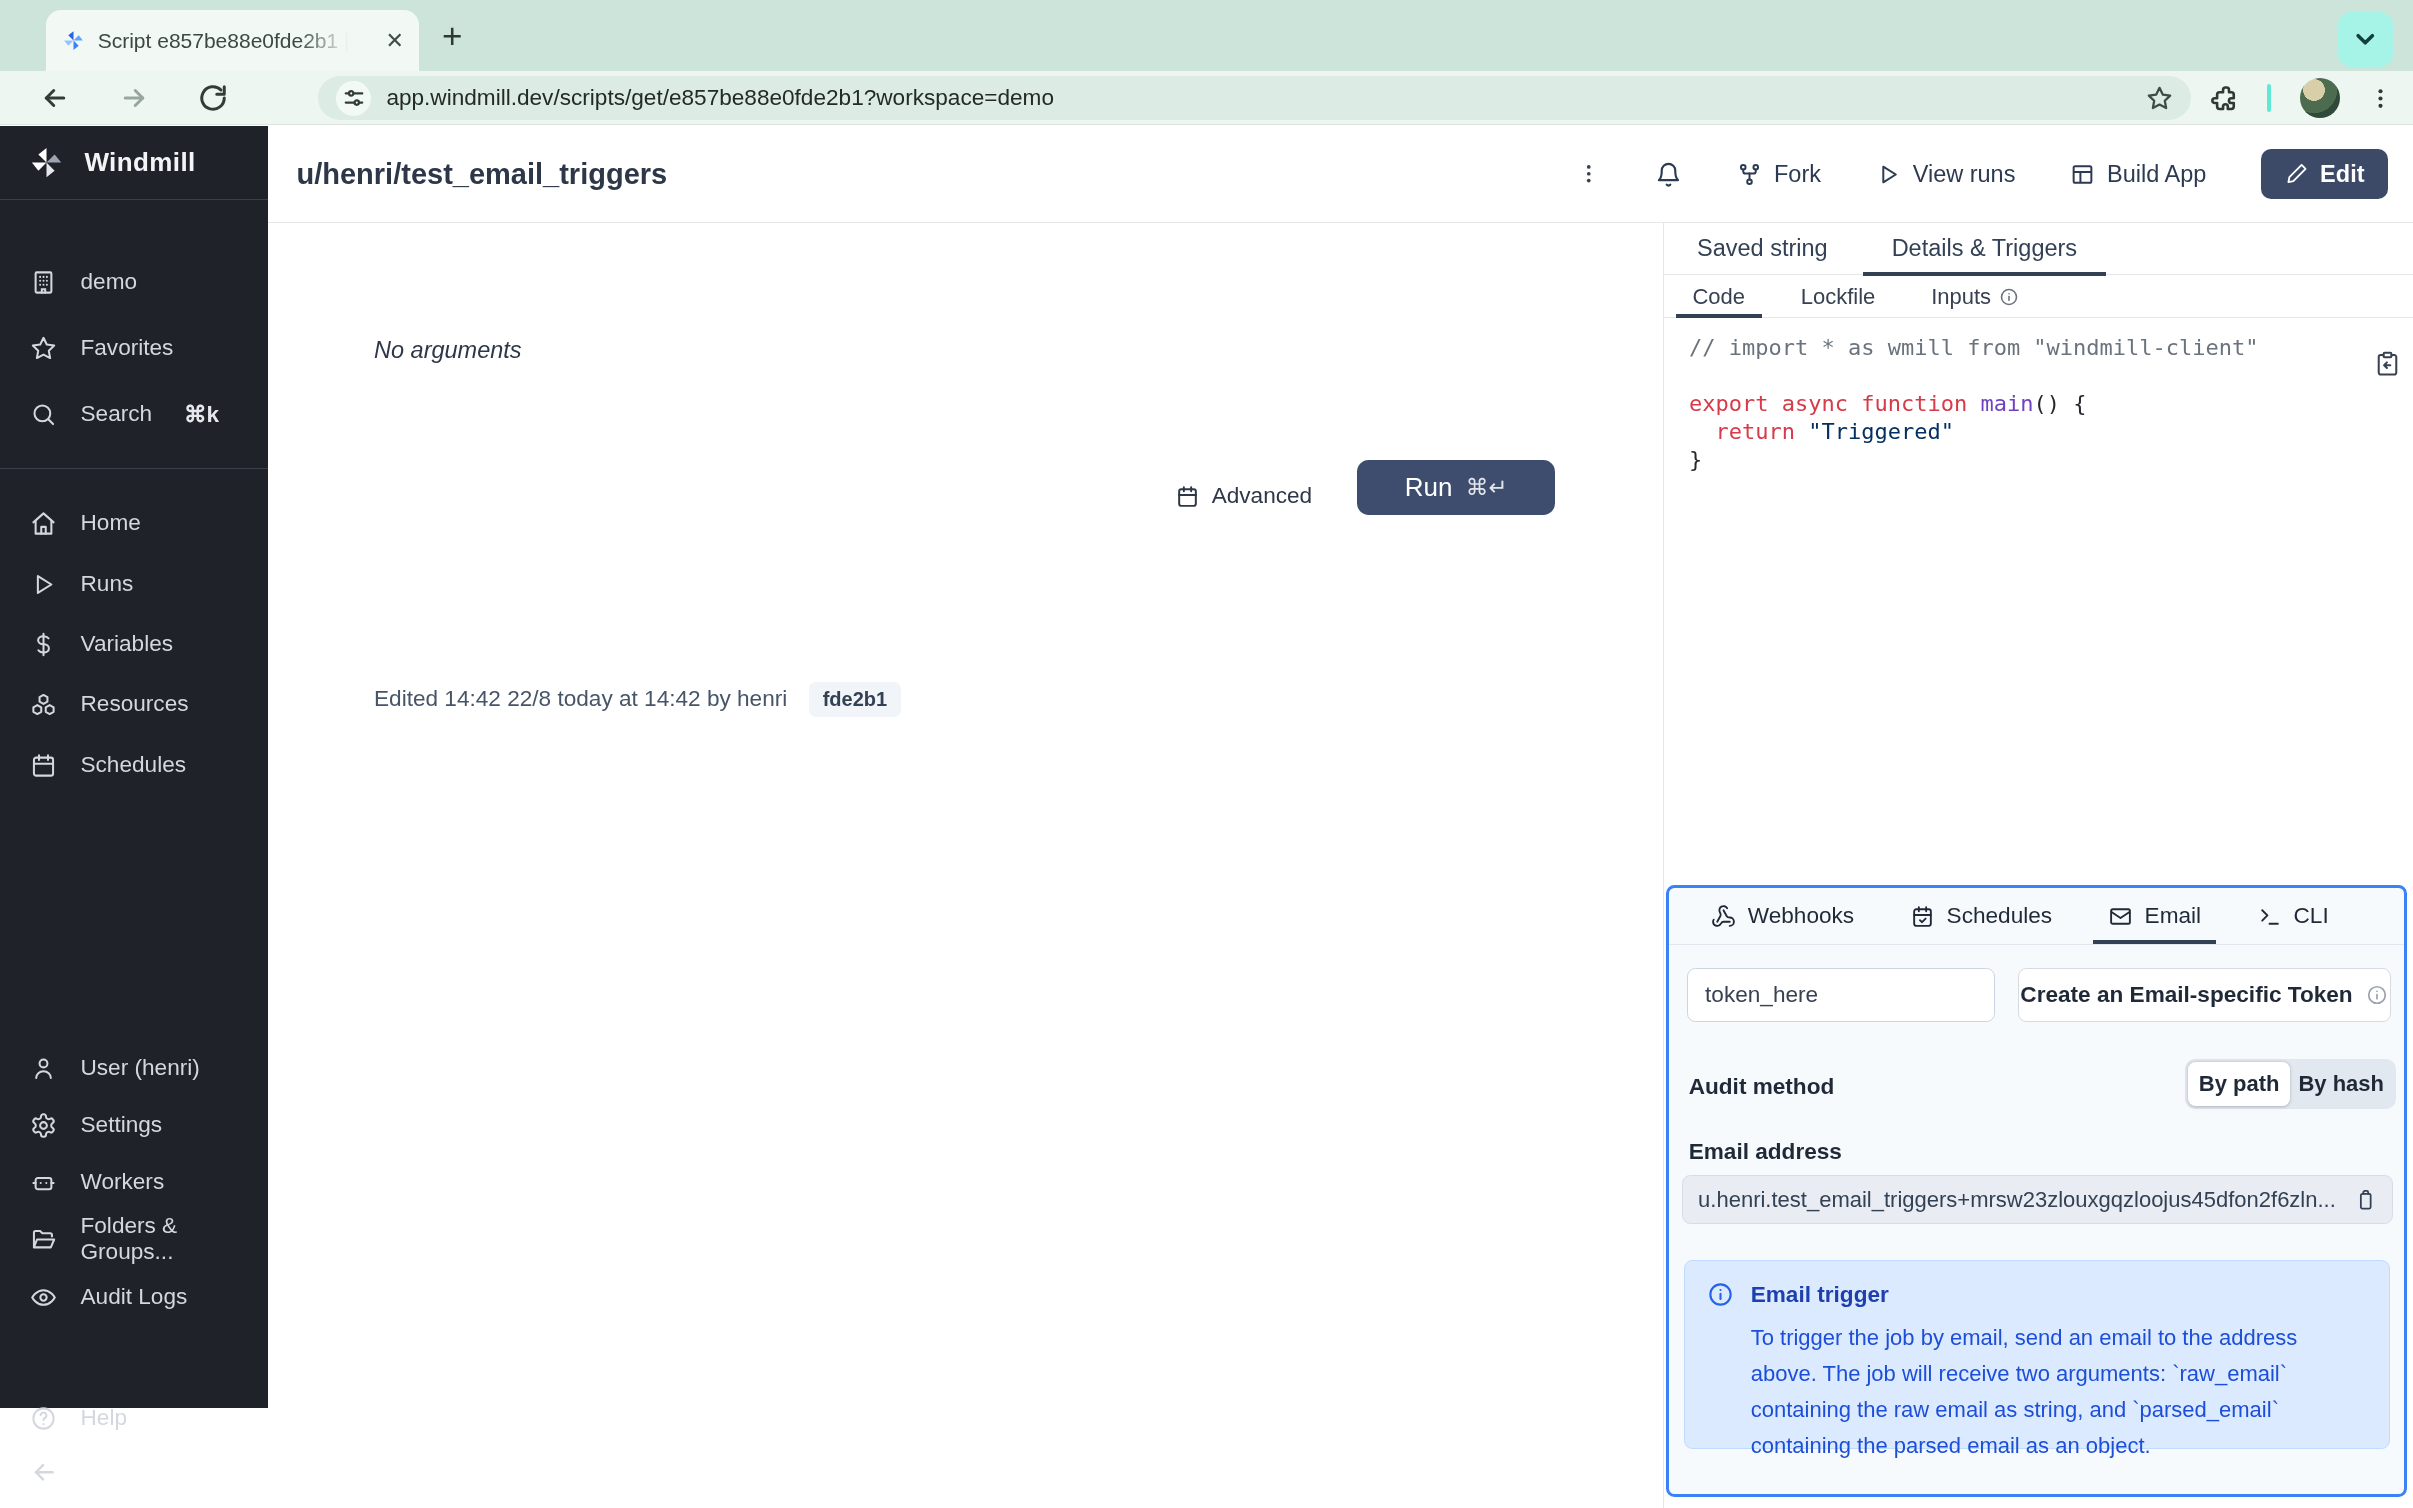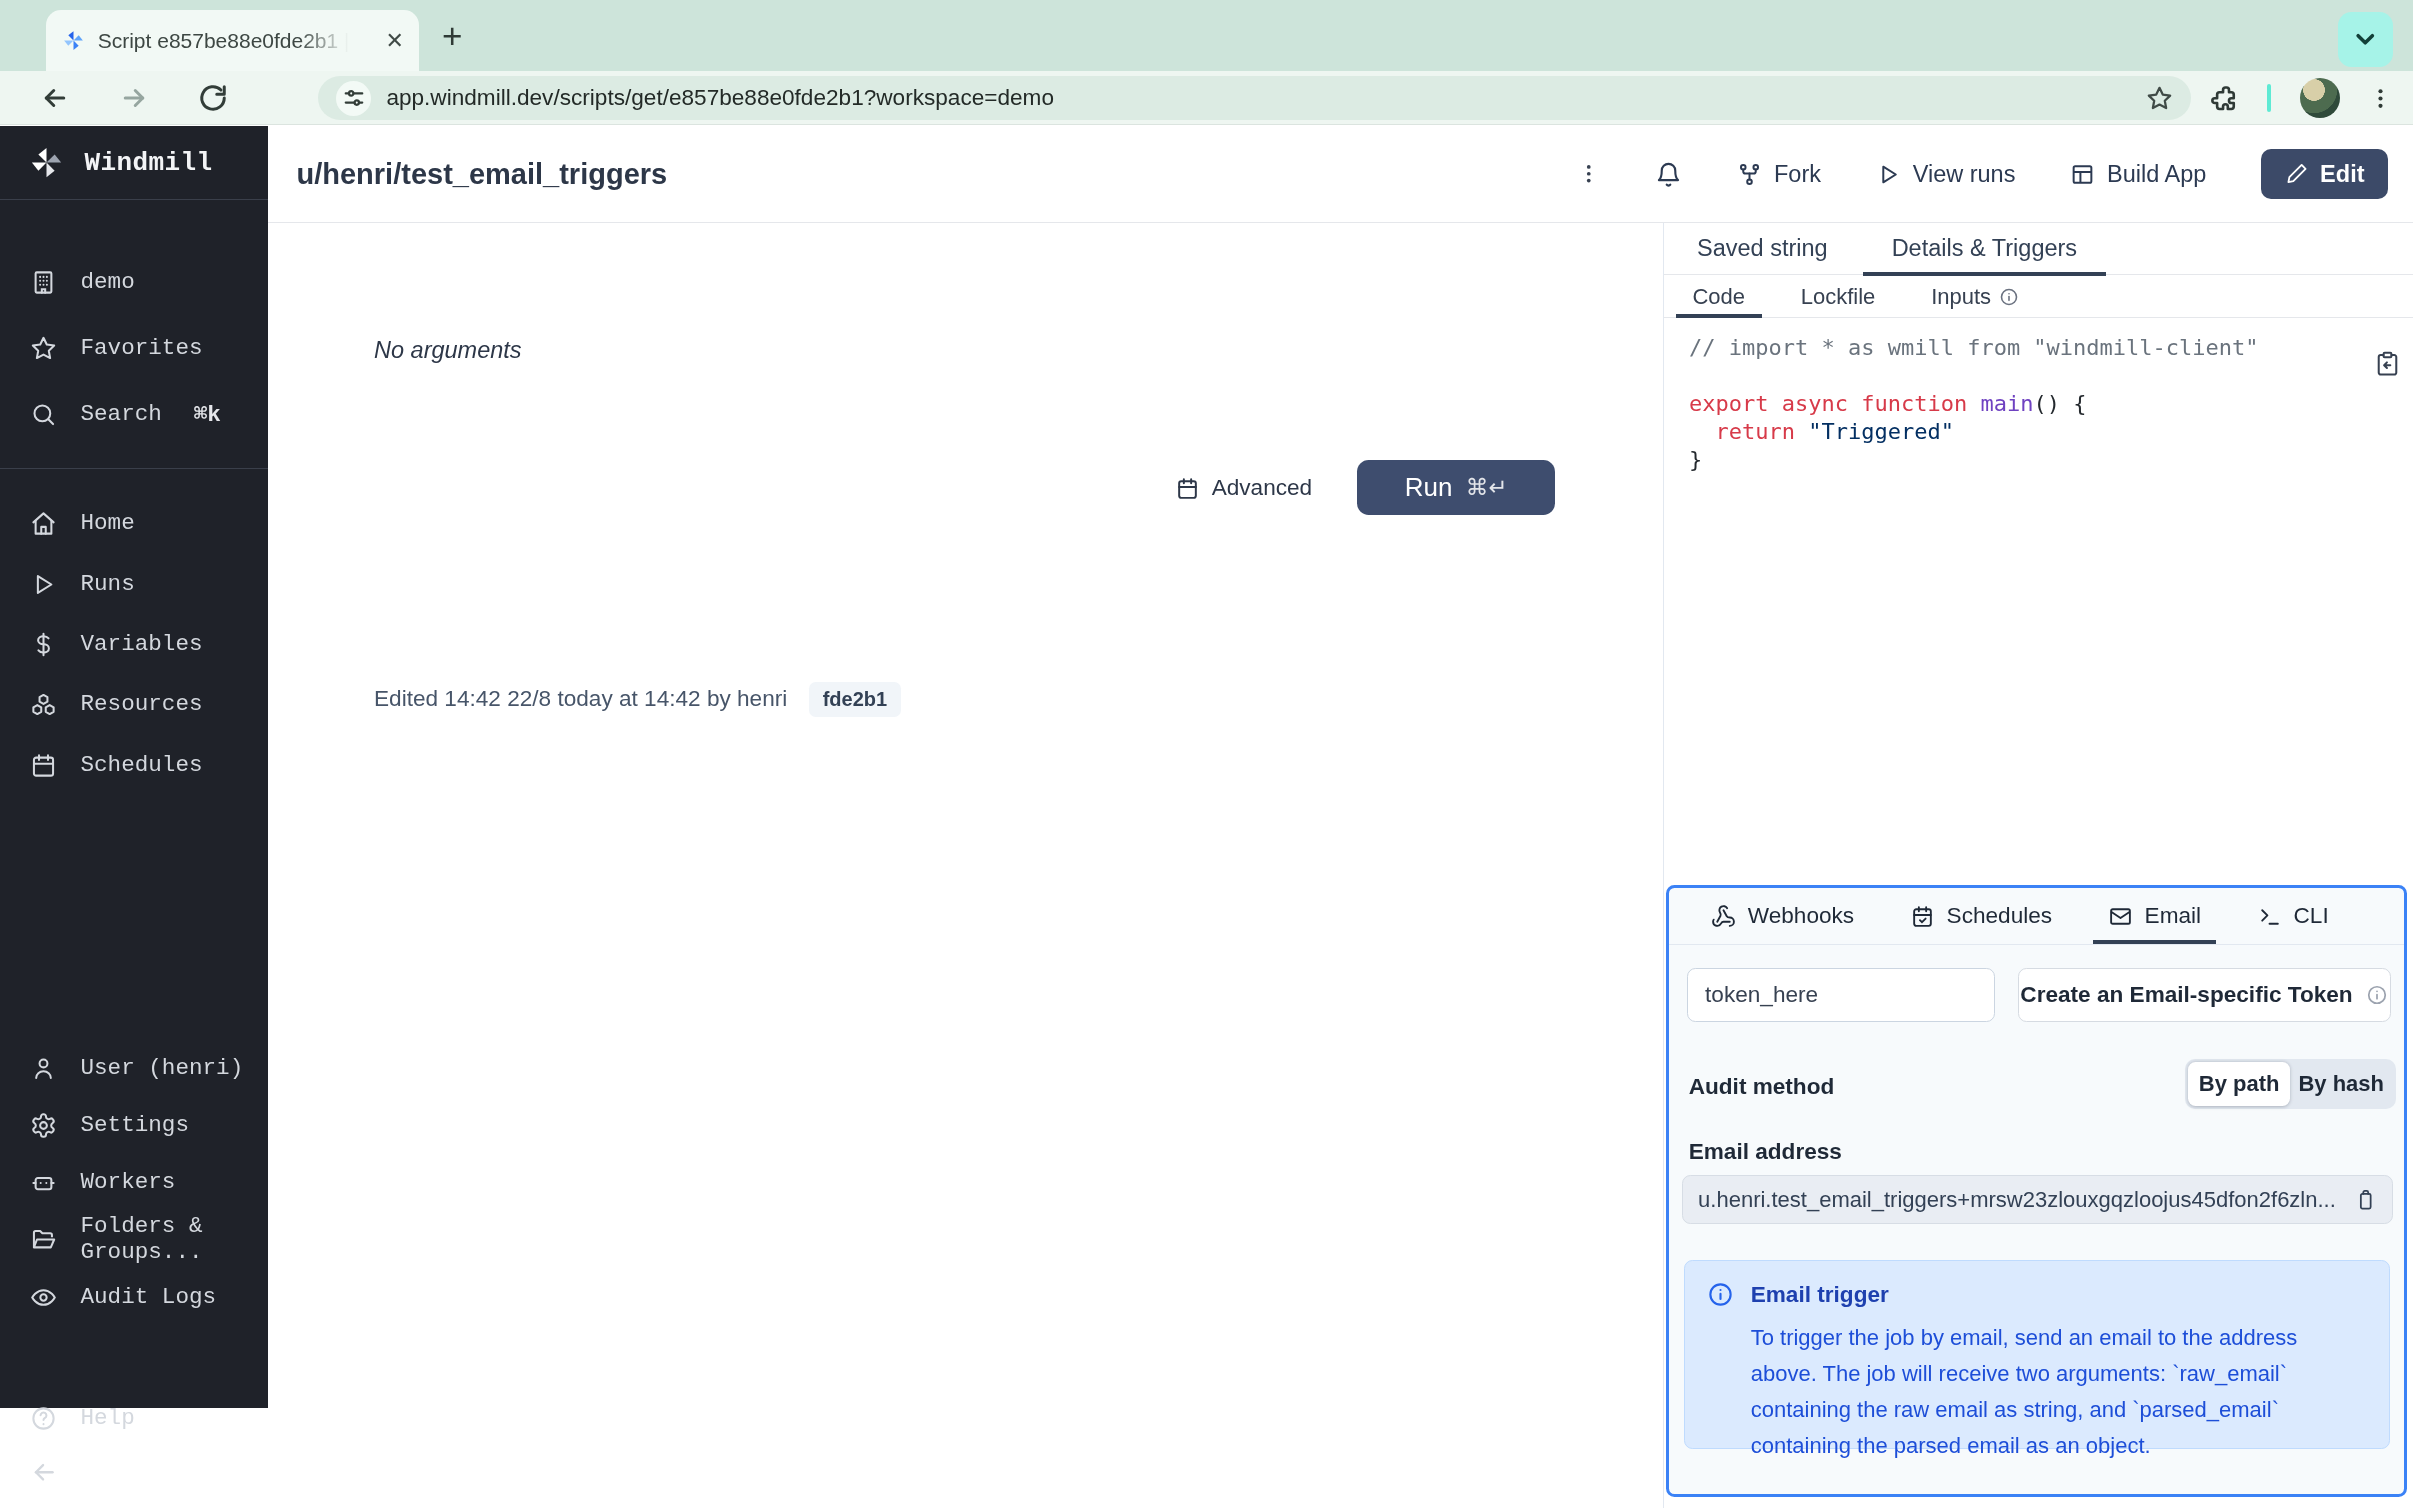--- a/index.html
+++ b/index.html
@@ -25,42 +25,42 @@
          background:#dcebe3; display:flex; align-items:center; padding:0 18.4px; gap:15px; }
   .tune-wrap { width:35px; height:35px; border-radius:50%; background:#f3faf6; display:flex; align-items:center; justify-content:center; }
   .url-text { font-size:22.6px; color:#232a27; }
   .urlbar .star { margin-left:auto; }
   .toolbar-right { position:absolute; right:20px; top:76px; height:44px; display:flex; align-items:center; gap:28.5px; }
   .teal-divider { width:4.2px; height:28.5px; border-radius:2.5px; background:#5eead4; }
   .avatar { width:40px; height:40px; border-radius:50%;
          background:radial-gradient(circle at 35% 30%, #d8cfa8 0 28%, #4d6b4f 29% 60%, #2f4a3a 61% 100%); }
 
   
-  .sidebar { position:absolute; left:0; top:126px; width:268px; height:1282px; background:#1f2229; color:#d4d8de;font-family:Liberation Mono, monospace; }
+  .sidebar { position:absolute; left:0; top:126px; width:268px; height:1282px; background:#1f2229; color:#d4d8de; }
   .brand { position:absolute; left:0; top:0; width:100%; height:74px; display:flex; align-items:center; gap:18.4px;
            padding-left:27px; border-bottom:0.8px solid #3a3f4a; }
   .brand-name { font-size:26px; font-weight:bold; color:#f3f4f6; letter-spacing:0.4px; }
   .side-item { position:absolute; left:0; width:100%; height:54px; display:flex; align-items:center; gap:23.5px; padding-left:30px; cursor:pointer; }
   .side-item .lbl { font-size:22.6px; }
   .side-divider { position:absolute; left:0; width:100%; height:0.8px; background:#3a3f4a; }
   .kbd { font-size:22.6px; font-weight:bold; color:#e5e7eb; margin-left:8.4px; }
 
   
   .header { position:absolute; left:268px; top:126px; width:2145px; height:97px; background:#fff;
             border-bottom:1.7px solid #e5e7eb; display:flex; align-items:center; }
   .page-title { font-size:29px; font-weight:bold; color:#2d3748; margin-left:28.5px; }
   .header-actions { margin-left:auto; display:flex; align-items:center; gap:55px; padding-right:25px; }
   .h-act { display:flex; align-items:center; gap:11.7px; font-size:23.5px; font-weight:500; color:#2c3a52; cursor:pointer; }
   .edit-btn { display:flex; align-items:center; gap:11.7px; background:#3c4a68; color:#fff; font-size:23.5px; font-weight:600;
               border-radius:10px; padding:11.7px 23.5px; cursor:pointer; }
 
   
   .main { position:absolute; left:268px; top:223px; width:1395px; height:1286px; background:#fff; }
   .no-args { position:absolute; left:106px; top:114px; font-size:23.5px; font-style:italic; color:#2d3748; }
-  .advanced { position:absolute; left:907px; top:252px; display:flex; align-items:center; gap:11.7px;
+  .advanced { position:absolute; left:907px; top:260px; display:flex; align-items:center; gap:11.7px;
               font-size:22.6px; font-weight:500; color:#2d3748; cursor:pointer; }
   .run-btn { position:absolute; left:1089px; top:237px; width:198px; height:55px; background:#3e4d6e; border-radius:11.7px;
              display:flex; align-items:center; justify-content:center; gap:13.4px; color:#fff; cursor:pointer; }
   .run-btn .r { font-size:26px; font-weight:normal; }
   .run-btn .s { font-size:22.6px; opacity:.85; }
   .edited-row { position:absolute; left:106px; top:459px; display:flex; align-items:center; gap:22px; }
   .edited-txt { font-size:22.6px; color:#475569; }
   .ver-badge { background:#f1f5f9; border-radius:6.7px; padding:5.9px 13.4px; font-size:20px; font-weight:600; color:#334155; }
 
   .vdivider { position:absolute; left:1663px; top:223px; width:0.8px; height:1286px; background:#e2e8f0; }

